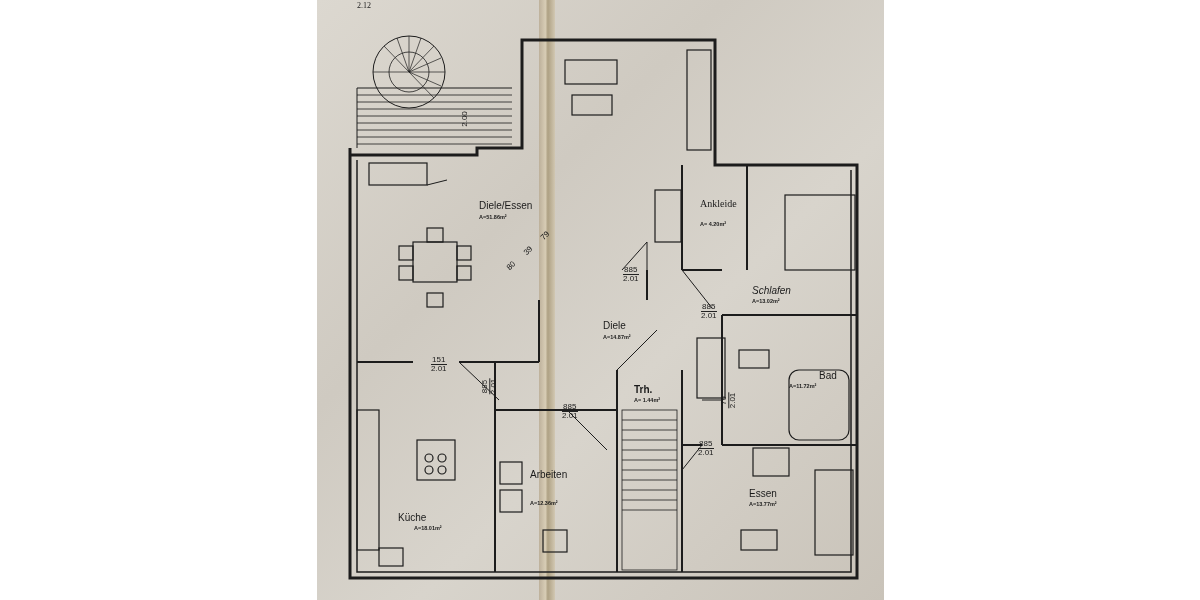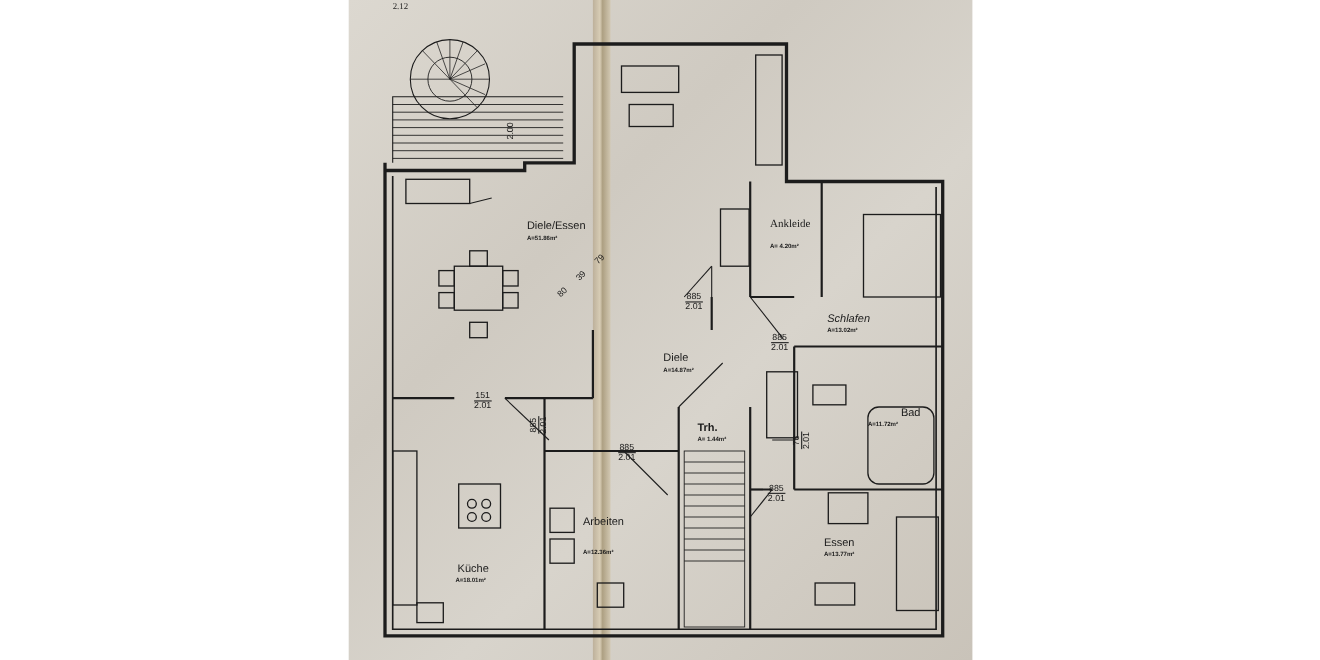--- a/index.html
+++ b/index.html
@@ -150,21 +150,21 @@
 
   <div class="lbl room-name" style="left:317px;top:384px;font-weight:bold;">Trh.</div>
   <div class="lbl room-area" style="left:317px;top:397px;">A= 1.44m²</div>
 
   <div class="lbl room-name" style="left:474px;top:370px;margin-left:28px;">Bad</div>
   <div class="lbl room-area" style="left:472px;top:383px;">A=11.72m²</div>
 
   <div class="lbl room-name" style="left:432px;top:488px;">Essen</div>
   <div class="lbl room-area" style="left:432px;top:501px;">A=13.77m²</div>
 
-  <div class="lbl room-name" style="left:99px;top:512px;">Küche</div>
+  <div class="lbl room-name" style="left:81px;top:512px;">Küche</div>
   <div class="lbl room-area" style="left:97px;top:525px;">A=18.01m²</div>
 
   <div class="lbl room-name" style="left:213px;top:469px;">Arbeiten</div>
   <div class="lbl room-area" style="left:213px;top:500px;">A=12.36m²</div>
 
   <div class="lbl dim" style="left:114px;top:356px;"><span class="top">151</span><span>2.01</span></div>
   <div class="lbl dim" style="left:306px;top:266px;"><span class="top">885</span><span>2.01</span></div>
   <div class="lbl dim" style="left:384px;top:303px;"><span class="top">885</span><span>2.01</span></div>
   <div class="lbl dim" style="left:245px;top:403px;"><span class="top">885</span><span>2.01</span></div>
   <div class="lbl dim" style="left:381px;top:440px;"><span class="top">885</span><span>2.01</span></div>

